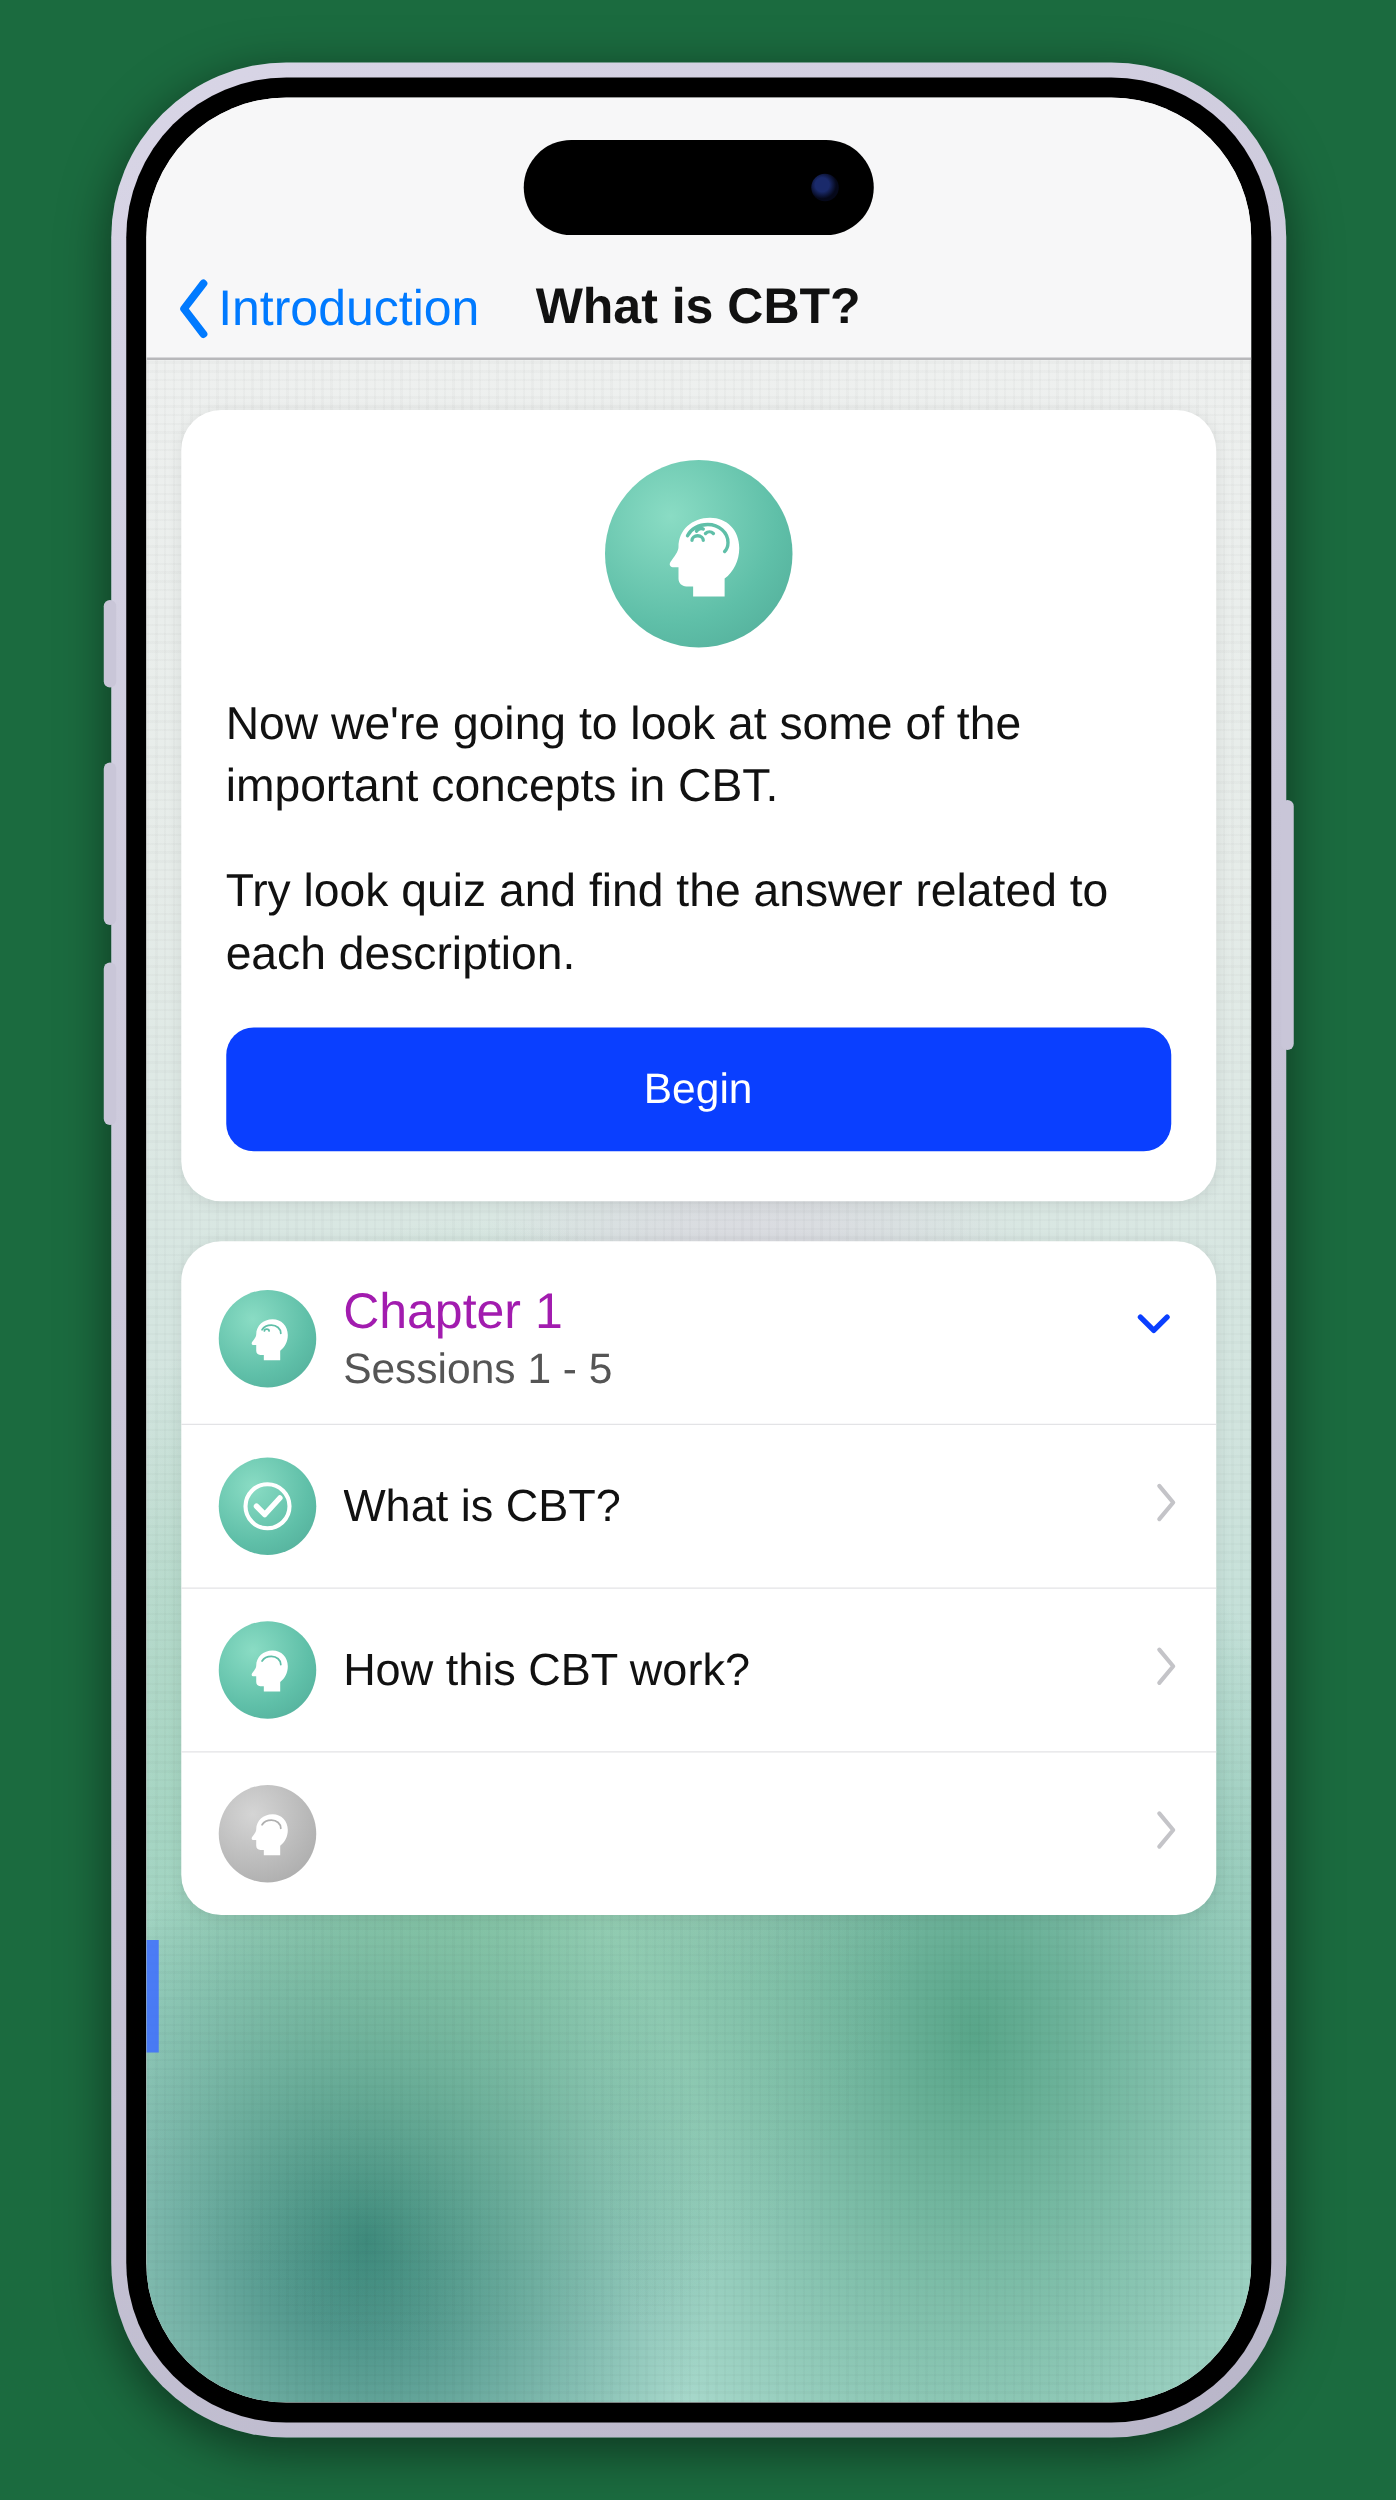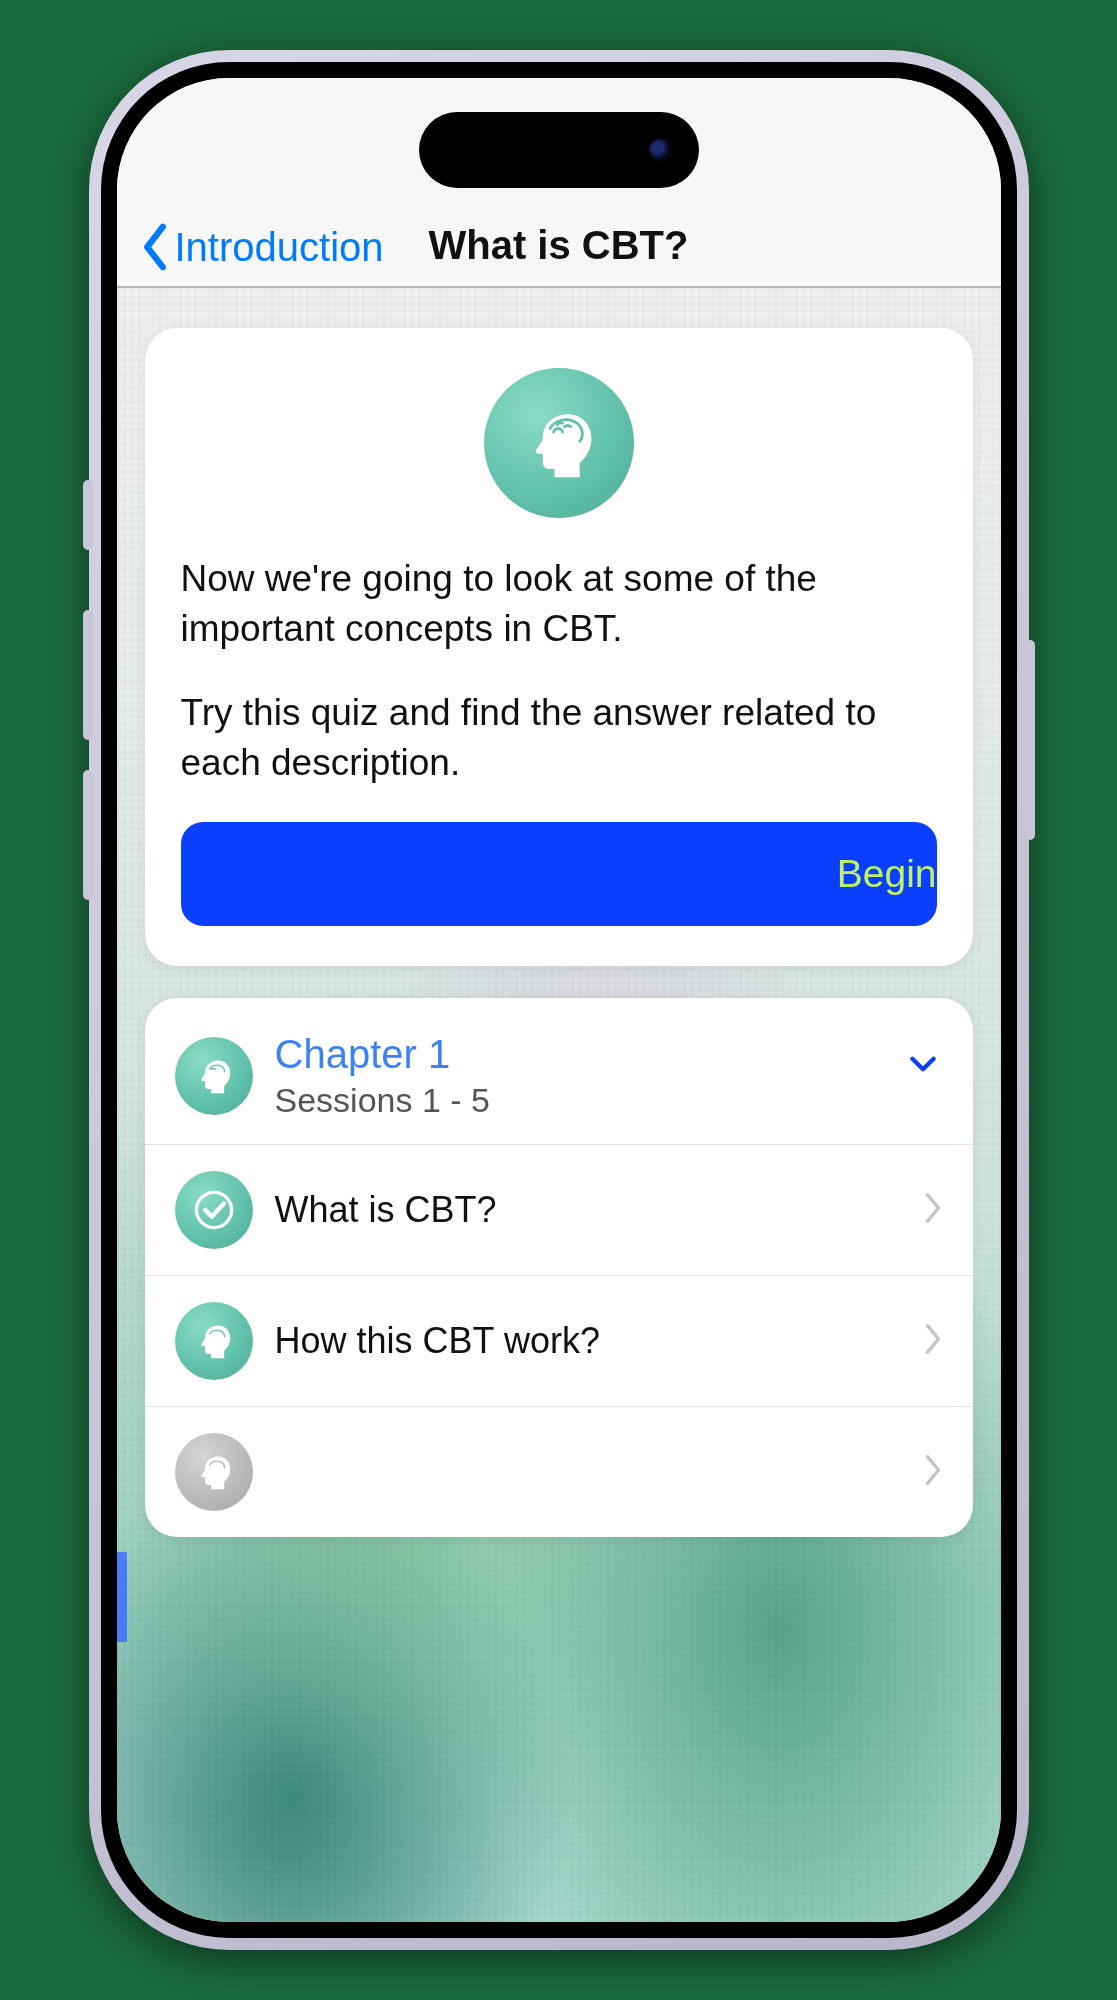--- a/index.html
+++ b/index.html
@@ -115,34 +115,33 @@
   .headicon { border-radius:50%; display:flex; align-items:center; justify-content:center; }
   .headicon.lg { width:150px; height:150px; margin: 0 auto 36px; background: radial-gradient(circle at 35% 30%, #8adcc4, #5fbfa8 60%, #4fa996); }
   .headicon.sm { width:78px; height:78px; background: radial-gradient(circle at 35% 30%, #8adcc4, #5fbfa8 60%, #4fa996); flex:none; }
   .headicon.sm.grey { background: radial-gradient(circle at 35% 30%, #d5d5d5, #b8b8b8 60%, #a5a5a5); }
   .headicon svg { width:60%; height:60%; }
 
   .intro-text p {
     font-size:37px; line-height:1.35; color:#111; margin-bottom:34px;
   }
   .begin-btn {
-    width:100%; background:#0a3fff; color:#bef264;
+    width:100%; background:#0a3fff; color:#ffffff;
     border:none; border-radius:22px;
-    font-size:39px; padding:30px 0;
+    font-size:34px; padding:30px 0;
     cursor:pointer;
-    text-align:right;
   }
 
   
   .chapter-card { padding: 34px 0 0; }
   .chapter-head {
     display:flex; align-items:center; padding:0 30px 24px; gap:22px; position:relative;
     cursor:pointer;
   }
-  .chapter-title { font-size:40px; font-weight:500; color:#3b82f6; }
+  .chapter-title { font-size:40px; font-weight:500; color:#a21caf; }
   .chapter-sub { font-size:34px; color:#555; margin-top:4px; }
   .chev { position:absolute; right:34px; top:16px; color:#0a3fff; }
   .chev svg{ width:32px; height:32px; }
   .chapter-desc { font-size:36px; line-height:1.35; color:#111; padding:0 30px 28px; }
 
   .session {
     display:flex; align-items:center; gap:22px;
     padding:26px 30px;
     border-top:1px solid #e3e3e6;
     cursor:pointer; position:relative;
@@ -187,21 +186,21 @@
 
         <div class="card">
           <div class="headicon lg">
             <svg viewBox="0 0 100 100">
               <path d="M60 18c-16 0-28 11-28 26 0 4-4 9-7 13-2 3 0 5 3 5h4v10c0 4 3 7 7 7h6v9h28V72c8-6 13-16 13-27 0-16-11-27-26-27z" fill="#fff"></path>
               <path d="M40 34c3-6 10-10 18-10 10 0 18 7 18 16 0 3-1 6-3 8M44 38c0-2 2-4 5-4s5 2 5 4M56 32c2-2 5-2 7 0M48 30c1-2 4-3 6-2" fill="none" stroke="#5fbfa8" stroke-width="3" stroke-linecap="round"></path>
             </svg>
           </div>
           <div class="intro-text">
             <p>Now we're going to look at some of the important concepts in CBT.</p>
-            <p>Try this quiz and find the answer related to each description.</p>
+            <p>Try look quiz and find the answer related to each description.</p>
           </div>
           <button class="begin-btn">Begin</button>
         </div>
 
         <div class="card chapter-card">
           <div class="chapter-head">
             <div class="headicon sm">
               <svg viewBox="0 0 100 100">
                 <path d="M60 18c-16 0-28 11-28 26 0 4-4 9-7 13-2 3 0 5 3 5h4v10c0 4 3 7 7 7h6v9h28V72c8-6 13-16 13-27 0-16-11-27-26-27z" fill="#fff"></path>
                 <path d="M42 36c3-5 9-8 16-8 9 0 16 6 16 14M46 38c0-2 2-3 4-3s4 1 4 3" fill="none" stroke="#5fbfa8" stroke-width="3" stroke-linecap="round"></path>

